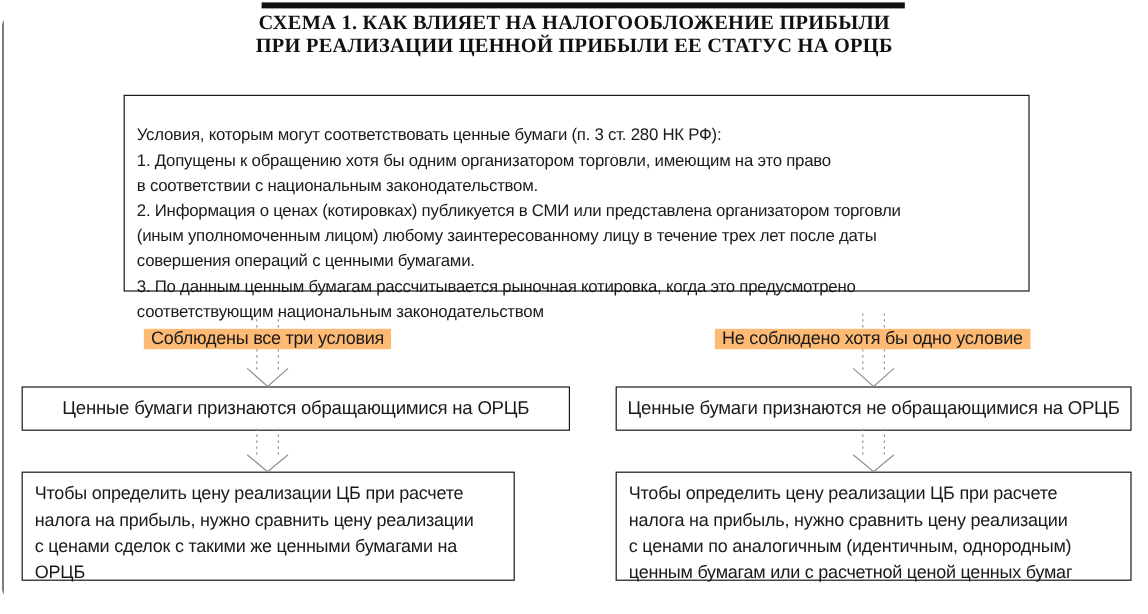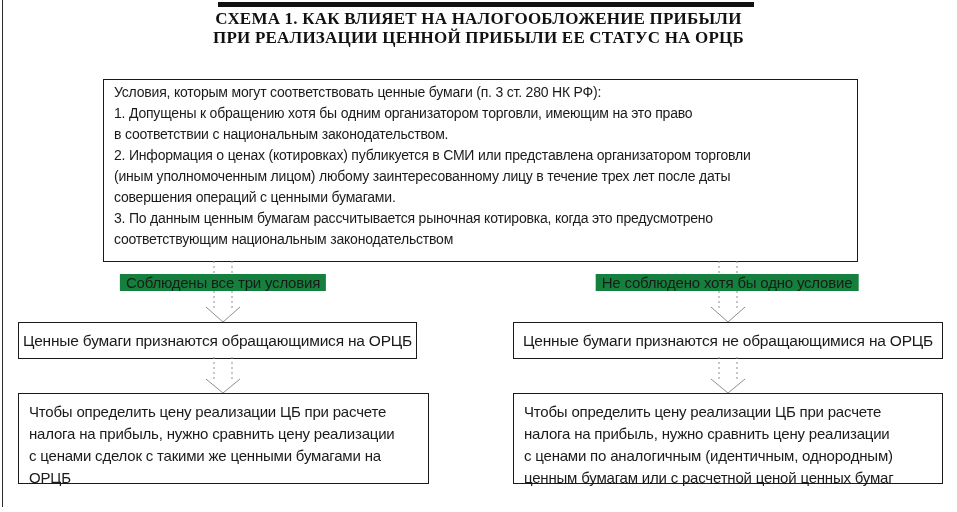--- a/index.html
+++ b/index.html
@@ -5,20 +5,21 @@
   * { margin: 0; padding: 0; box-sizing: border-box; }
   html, body { background: #ffffff; }
   .page {
     position: relative;
     width: 957px;
     height: 512px;
     background: #ffffff;
     font-family: "Liberation Sans", sans-serif;
     color: #1a1a1a;
     overflow: hidden;
+    border-radius: 30px;
   }
   .page-border-left {
     position: absolute;
     left: 2px; top: 0;
     width: 1px; height: 507px;
     background: #2a2a2a;
   }
   .title-rule {
     position: absolute;
     left: 218px; top: 2px;
@@ -39,50 +40,50 @@
   .title-line.l2 { top: 28px; }
   .box {
     position: absolute;
     border: 1.5px solid #1a1a1a;
     background: #ffffff;
     white-space: pre-line;
     letter-spacing: -0.2px;
   }
   .conditions-box {
     left: 103px; top: 79px;
-    width: 755px; height: 183px;
-    padding: 2px 10px;
+    width: 755px; height: 164px;
+    padding: 22px 10px;
     font-size: 14px;
     line-height: 21px;
   }
   .status-box {
     top: 322px;
     height: 37px;
     display: flex;
     align-items: center;
     justify-content: center;
     font-size: 15.5px;
     text-align: center;
   }
-  .status-box.left  { left: 18px;  width: 399px; }
+  .status-box.left  { left: 18px;  width: 457px; }
   .status-box.right { left: 513px; width: 430px; }
   .action-box {
     top: 393px;
     height: 91px;
     padding: 7px 10px;
     font-size: 15px;
     line-height: 22px;
   }
   .action-box.left  { left: 18px;  width: 411px; }
   .action-box.right { left: 513px; width: 430px; }
   .branch-label {
     position: absolute;
     top: 274px;
     transform: translateX(-50%);
-    background: #15803d;
+    background: #fdba74;
     padding: 0 6px;
     font-size: 15px;
     letter-spacing: -0.2px;
     z-index: 2;
     white-space: nowrap;
   }
   .branch-label.left  { left: 223px; }
   .branch-label.right { left: 727px; }
   .flow-arrow { position: absolute; z-index: 1; }
   .fa-1 { left: 203px; top: 261px; }

